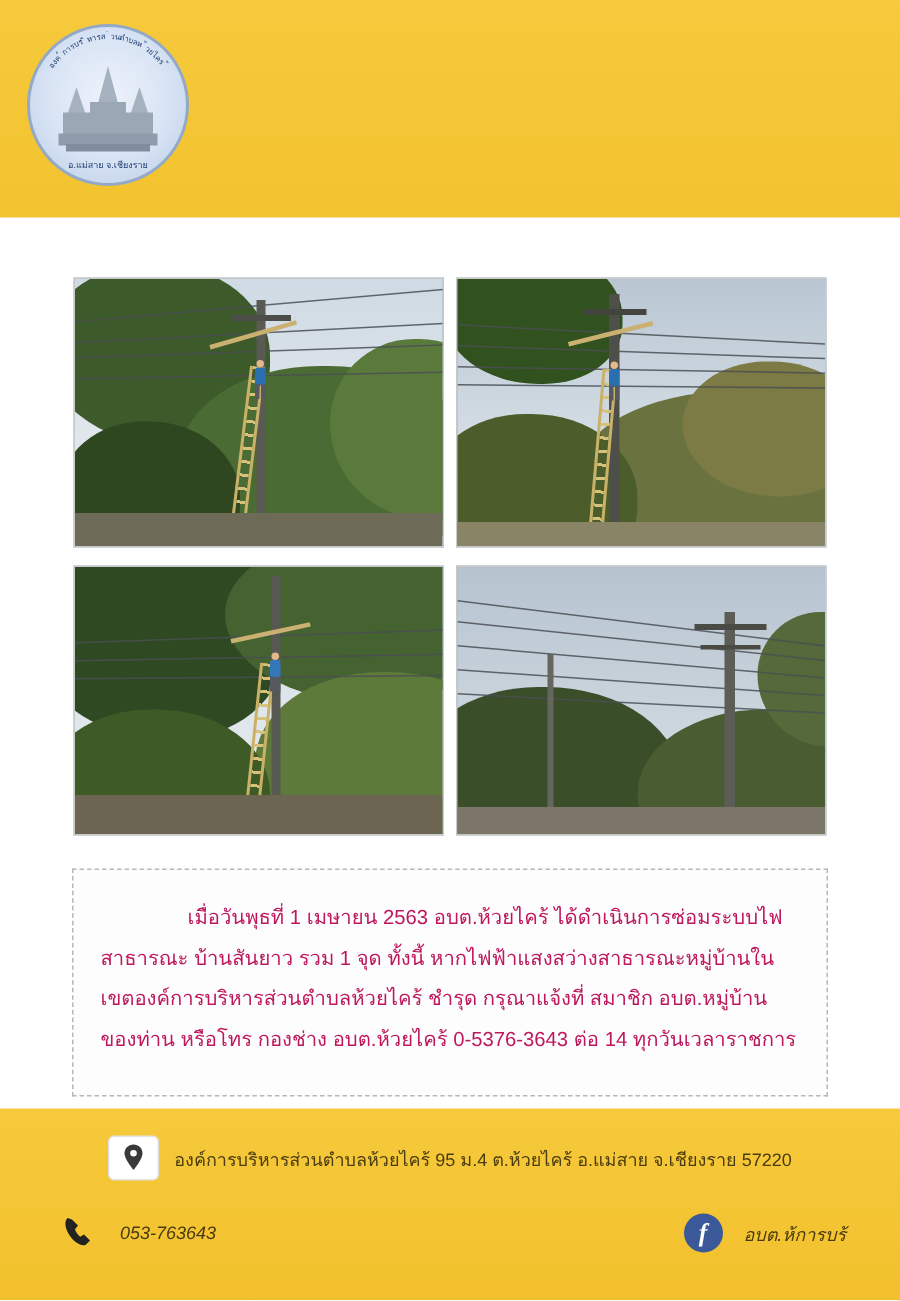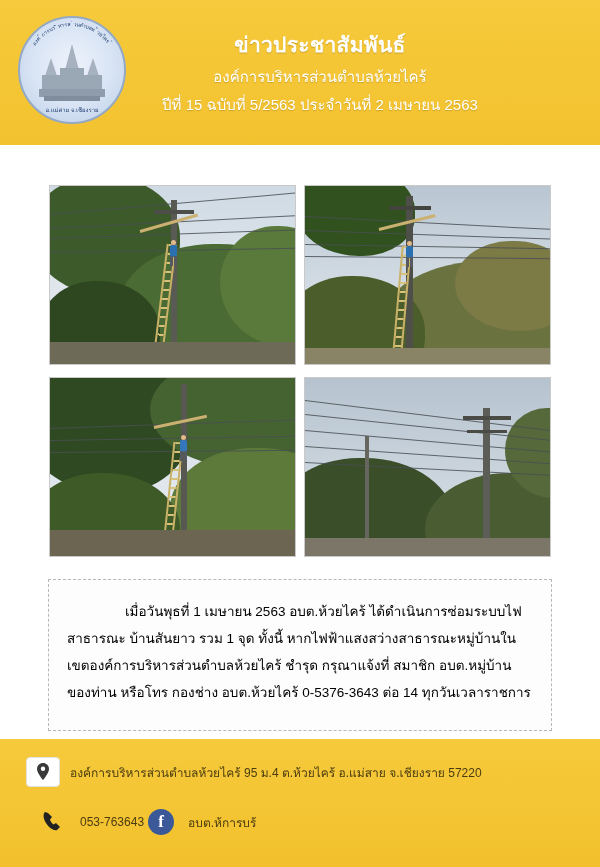--- a/index.html
+++ b/index.html
@@ -168,41 +168,41 @@
   }
   .textbox {
     border: 1px dashed #b8b8b8;
     background: #fdfdfd;
     padding: 18px 18px 20px 18px;
     min-height: 152px;
   }
   .textbox p {
     font-size: 13.5px;
     line-height: 2.0;
-    color: #000000;
+    color: #be185d;
     text-indent: 58px;
     text-align: left;
   }
 
   
   .footer {
     position: absolute;
     left: 0; right: 0; bottom: 0;
     height: 128px;
     background: #f5c637;
     background: linear-gradient(180deg,#f6ca3c 0%, #f2c02c 100%);
     padding: 16px 26px 0 26px;
   }
   .footer-row {
     display: flex;
     align-items: center;
     color: #5c4a13;
   }
-  .footer-row.top { margin-bottom: 16px; }
-  .footer-row.bottom { padding: 0 10px; }
+  .footer-row.top { justify-content: center; margin-bottom: 16px; }
+  .footer-row.bottom { justify-content: space-between; padding: 0 10px; font-style: italic; }
   .f-item { display: flex; align-items: center; gap: 10px; }
   .f-text { font-size: 12px; color: #4a3c10; }
   .f-icon {
     width: 34px; height: 34px;
     display: flex; align-items: center; justify-content: center;
   }
   .icon-box {
     width: 34px; height: 30px;
     background: #ffffff;
     border-radius: 4px;
@@ -272,25 +272,20 @@
         <div class="pg r1"></div>
           <div class="pg r1b"></div>
         <div class="pg main"></div>
           <div class="pg mainbase"></div>
         <div class="pg platform"></div>
         <div class="pg steps"></div>
       </div>
       <div class="logo-bottom-text">อ.แม่สาย  จ.เชียงราย</div>
     </div>
 
-    <div class="header-inner">
-      <div class="header-title">ข่าวประชาสัมพันธ์</div>
-      <div class="header-sub">องค์การบริหารส่วนตำบลห้วยไคร้</div>
-      <div class="header-issue">ปีที่ 15 ฉบับที่ 5/2563 ประจำวันที่  2 เมษายน 2563</div>
-    </div>
   </div>
 
   <div class="divider"></div>
 
   <div class="photos">
 
     <div class="photo">
       <div class="sky"></div>
       <div class="foliage" style="left:-20px;top:-10px;width:150px;height:120px;background:#3c5a2a;"></div>
       <div class="foliage" style="left:70px;top:58px;width:200px;height:130px;background:#4a6b33;"></div>

